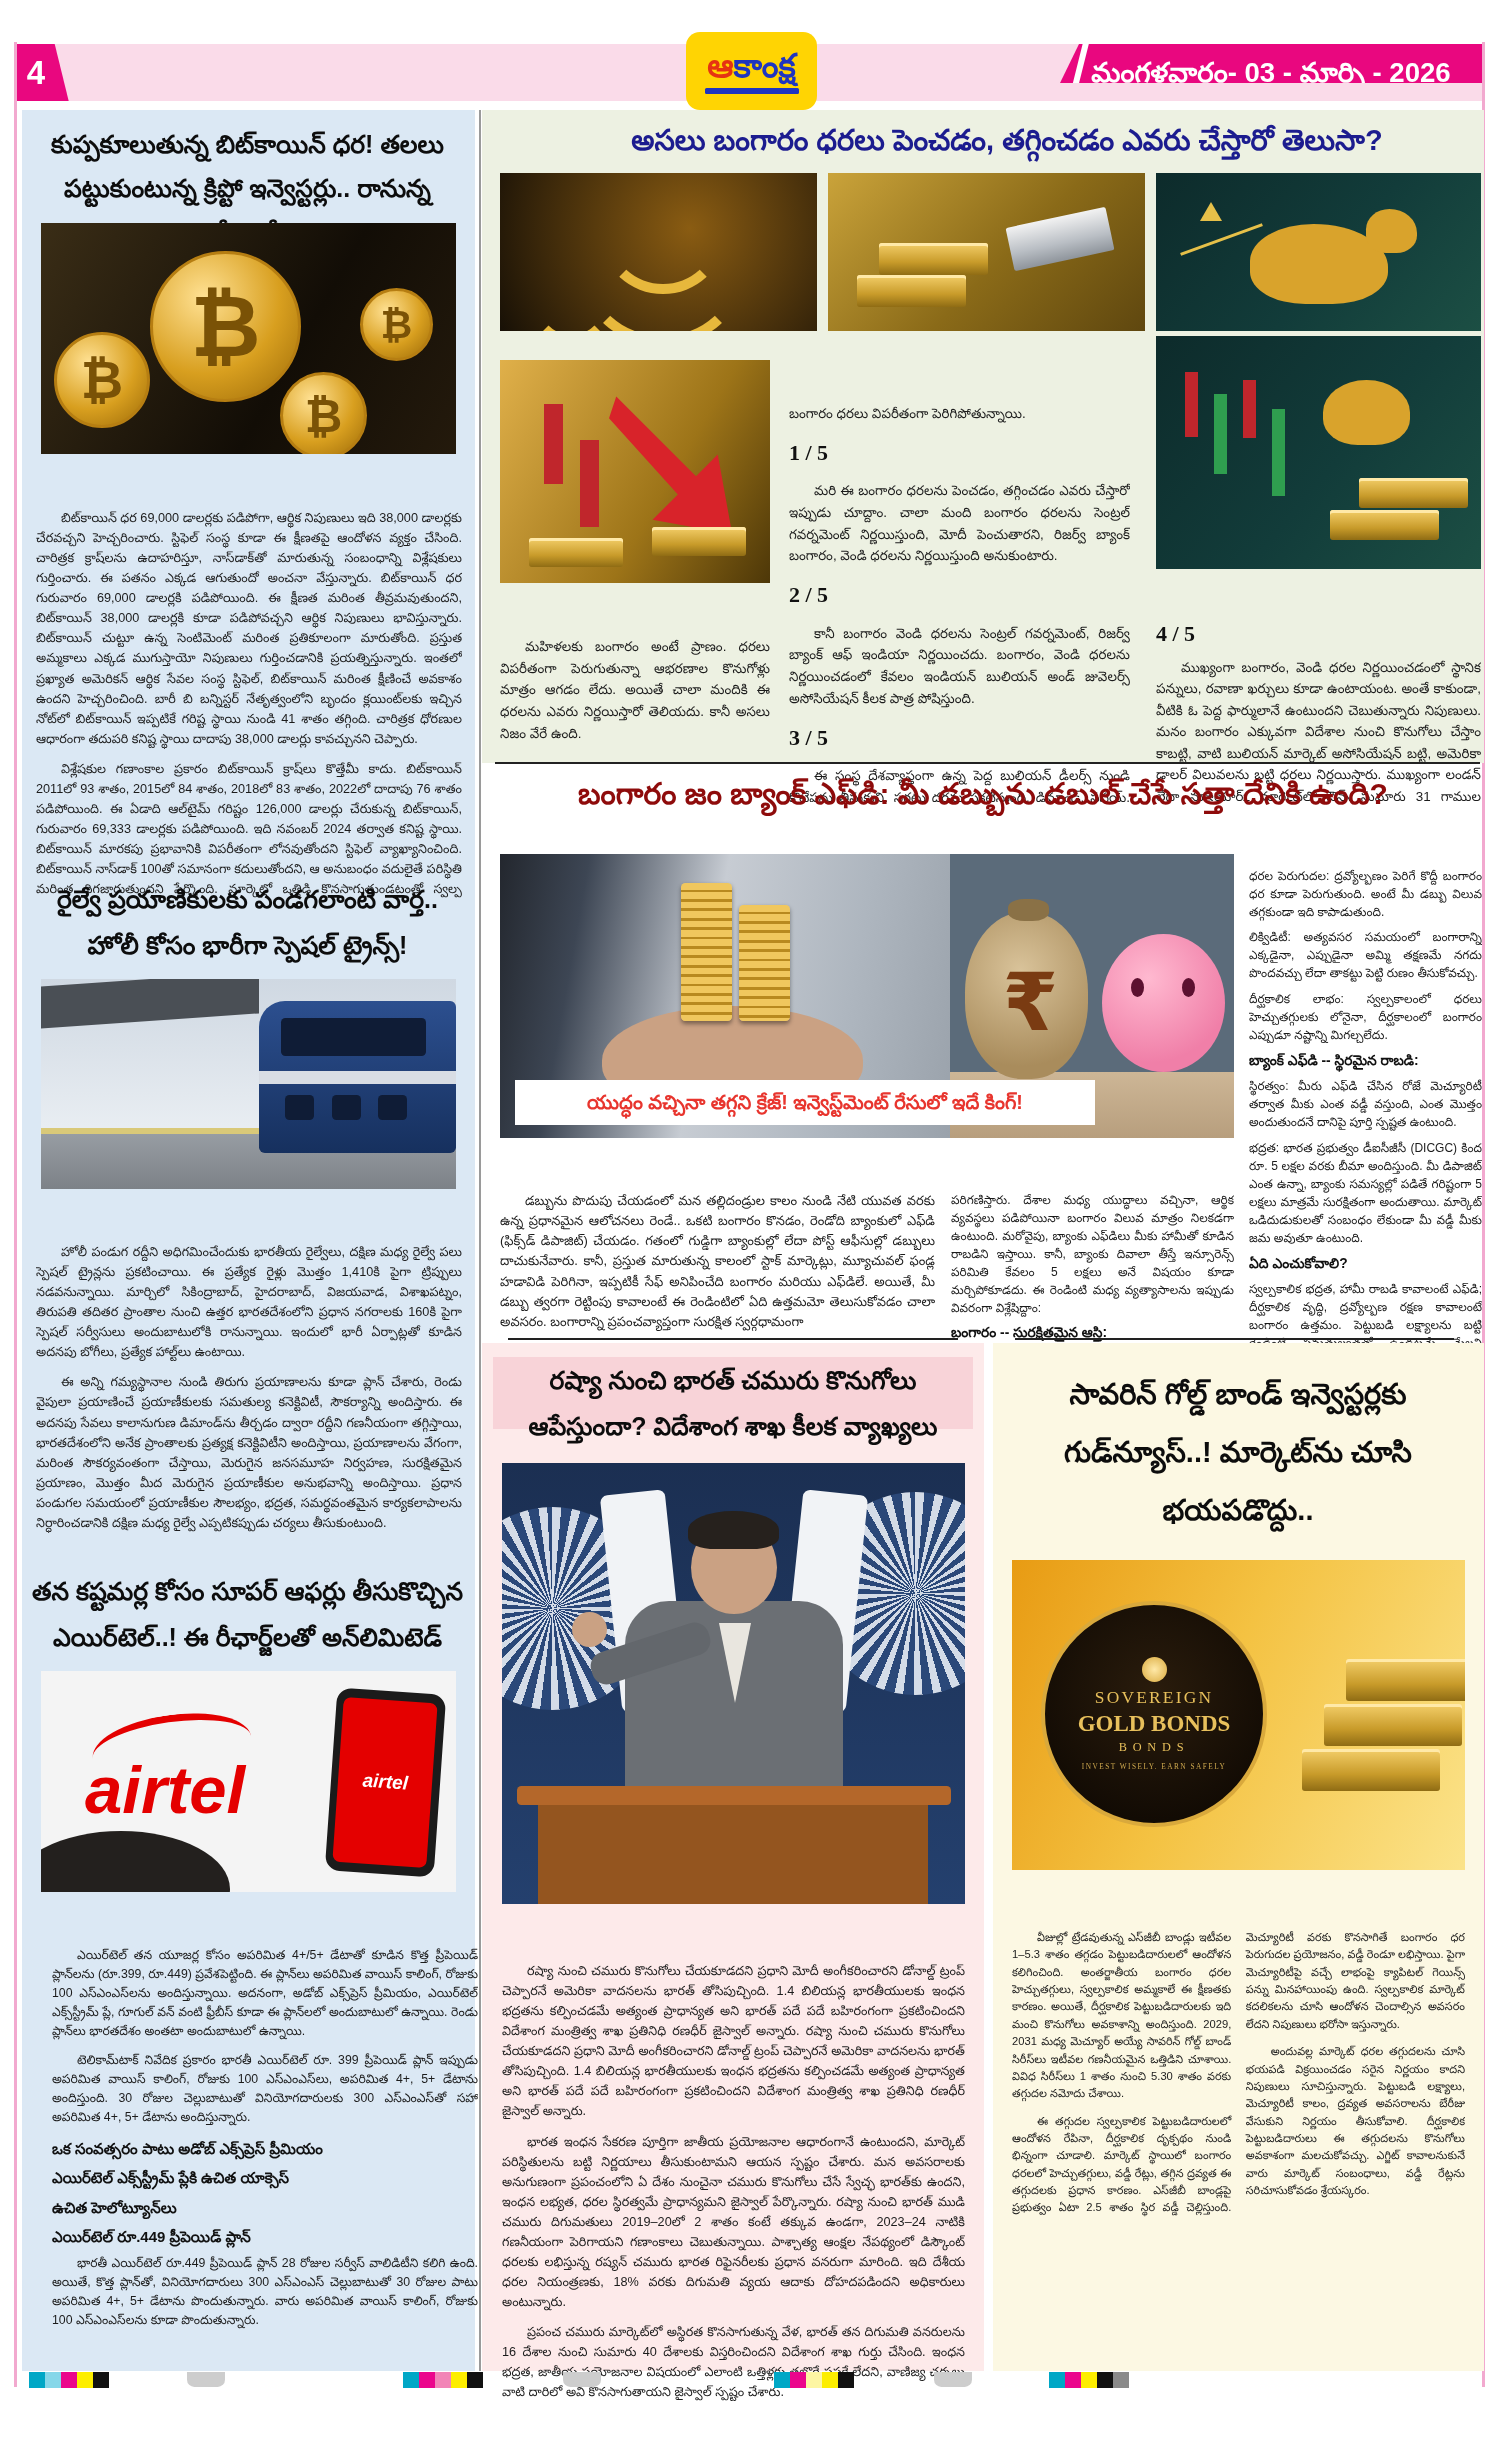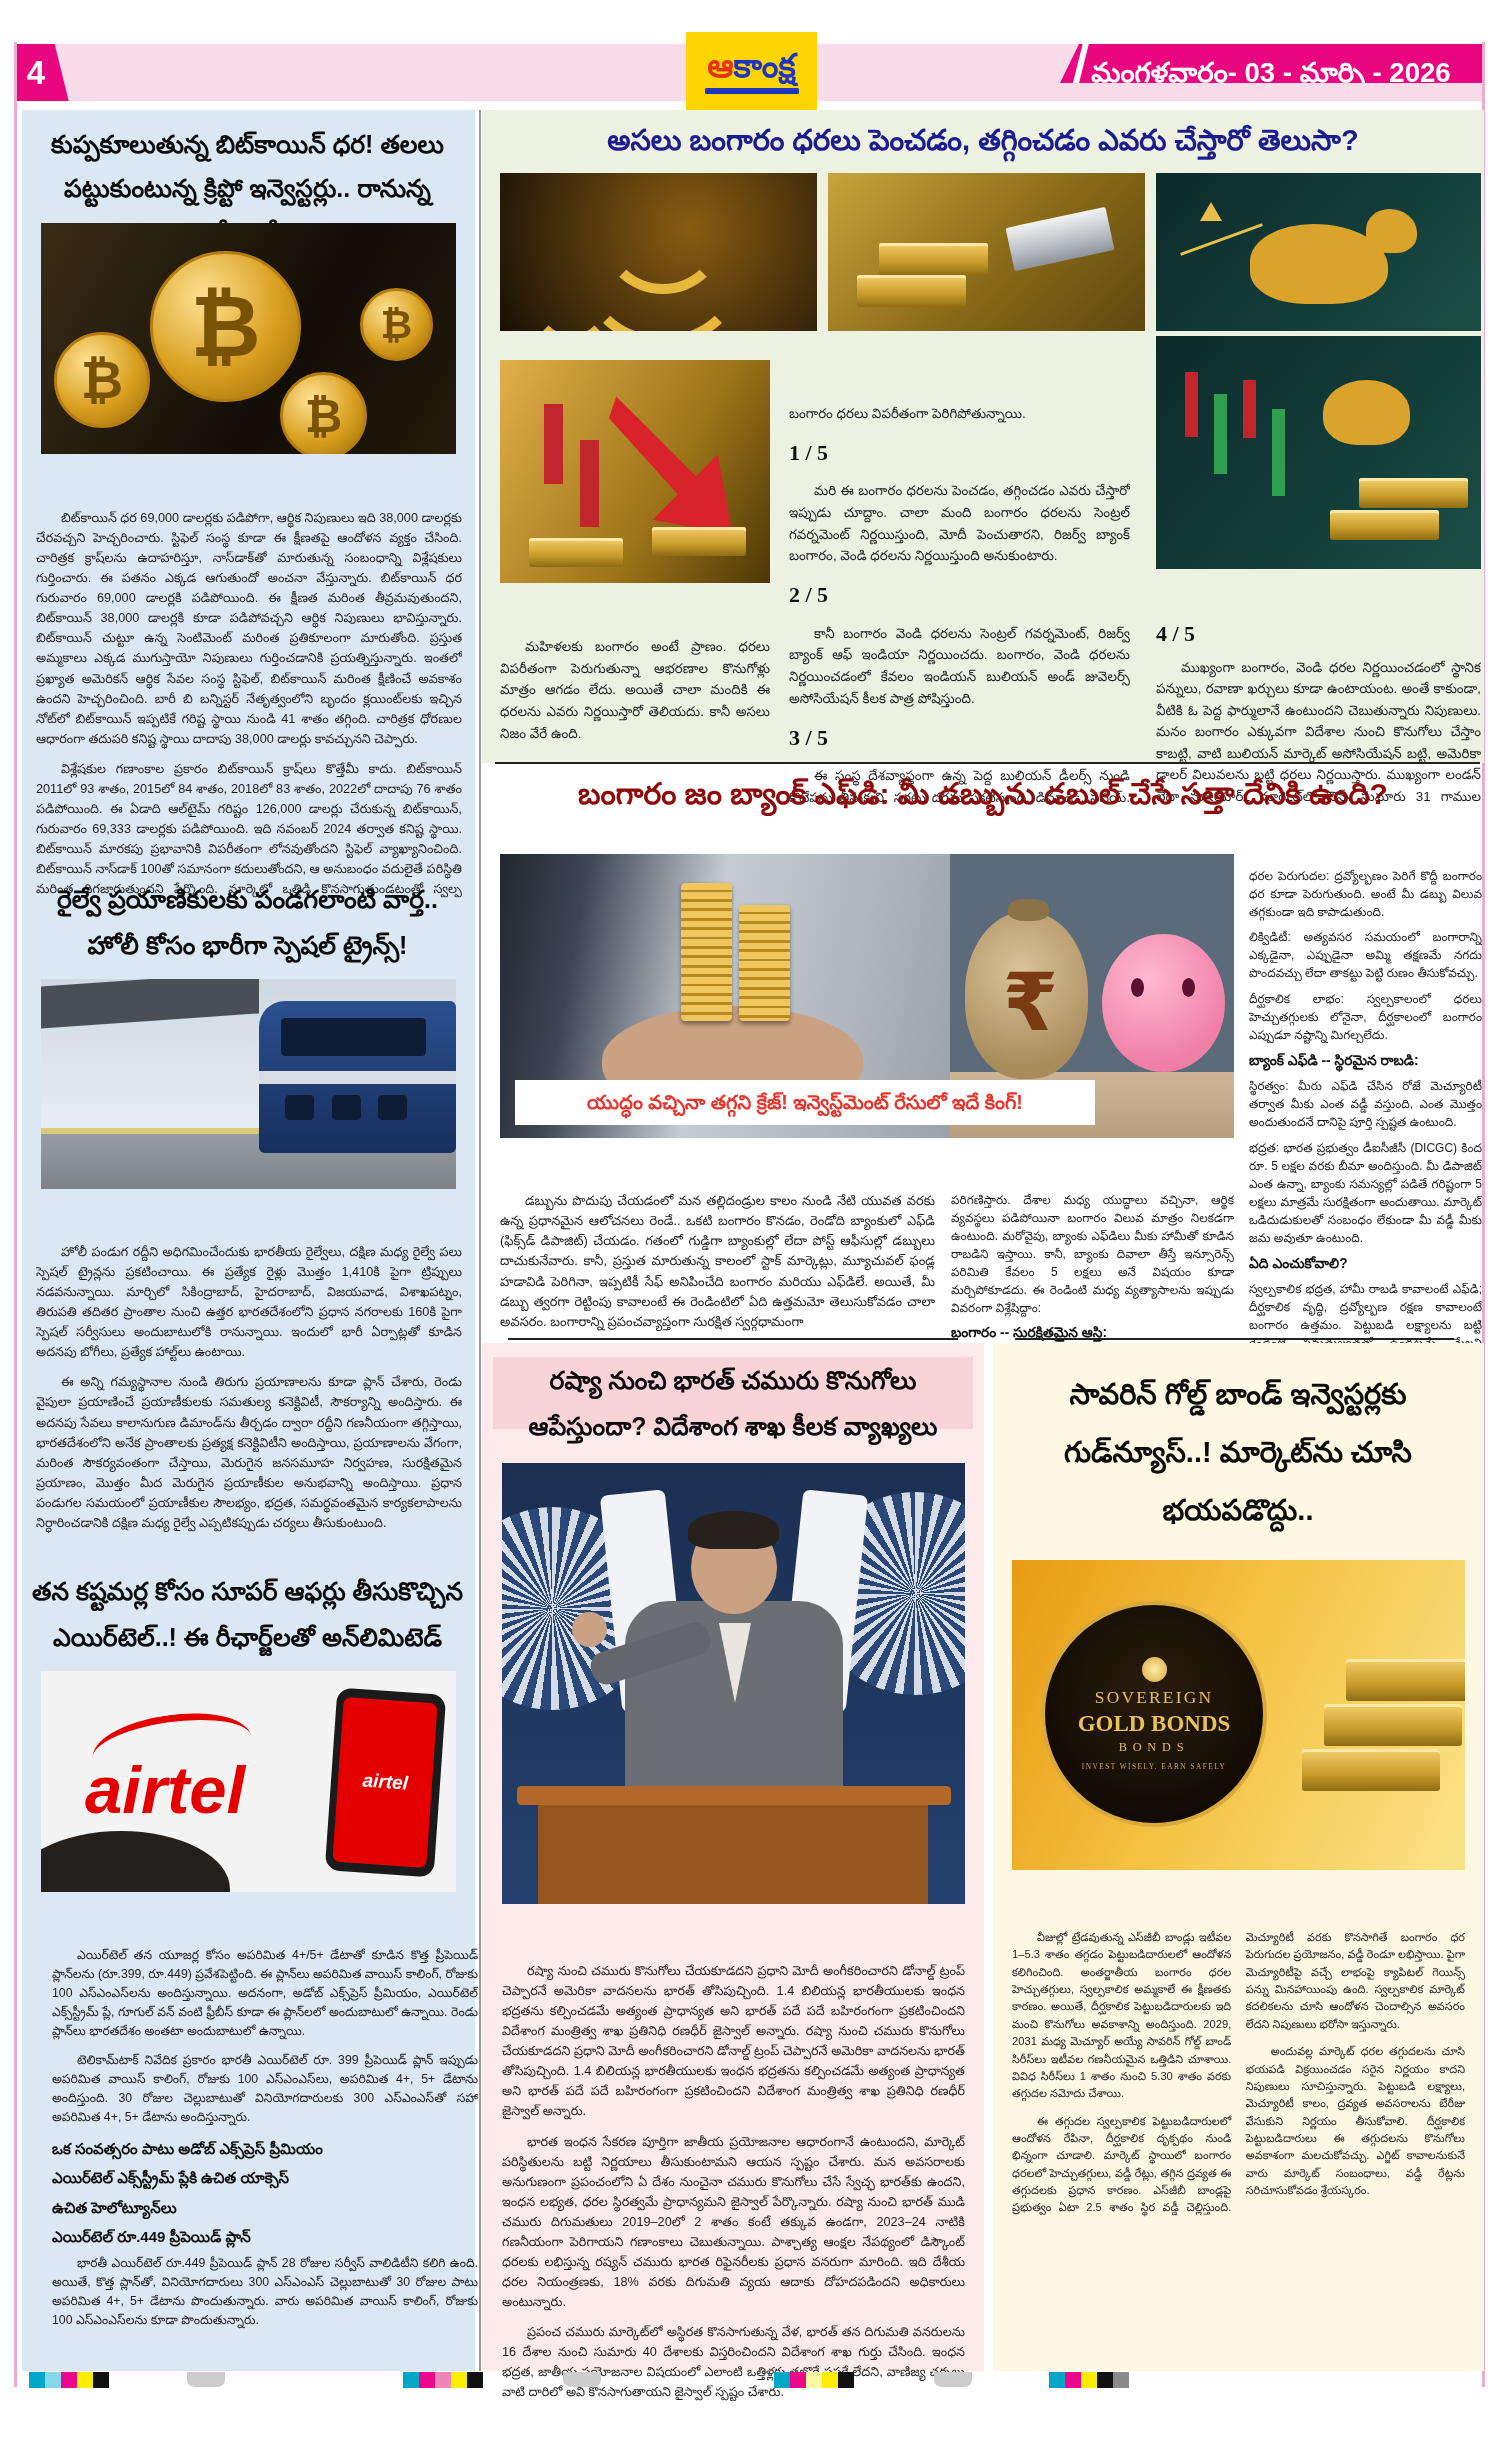--- a/index.html
+++ b/index.html
@@ -120,21 +120,21 @@
 <div id="page">
 
   <div class="abs edge" style="left:13.8px;top:42px;width:2.9px;height:2345px;"></div>
   <div class="abs edge" style="left:1482px;top:42px;width:2.9px;height:2345px;"></div>
   <div class="abs" style="left:479px;top:110px;width:1.5px;height:2261px;background:#9a9a9a;"></div>
 
   <div class="abs hdr-strip" style="left:16.7px;top:44px;width:1465px;height:57px;"></div>
   <div class="abs hdr-magenta page-num" style="left:16.7px;top:44px;width:52px;height:57px;">
     <span>4</span>
   </div>
-  <div class="abs logo-box" style="left:686px;top:32px;width:131px;height:78px;">
+  <div class="abs logo-box" style="left:686px;top:32px;width:131px;height:78px;border-radius:14px;">
     <div class="logo-text">ఆకాంక్ష</div>
     <div class="logo-bar"></div>
   </div>
   <div class="abs hdr-magenta date-box" style="left:1060px;top:44px;width:422px;height:39px;">
     <div class="slash"></div>
     <span>మంగళవారం- 03 - మార్చి - 2026</span>
   </div>
 
   <div class="abs left-panel" style="left:22px;top:110px;width:453px;height:2261px;"></div>
 
@@ -191,21 +191,21 @@
     <p class="indent">ఎయిర్‌టెల్ తన యూజర్ల కోసం అపరిమిత 4+/5+ డేటాతో కూడిన కొత్త ప్రీపెయిడ్ ప్లాన్‌లను (రూ.399, రూ.449) ప్రవేశపెట్టింది. ఈ ప్లాన్‌లు అపరిమిత వాయిస్ కాలింగ్, రోజుకు 100 ఎస్ఎంఎస్‌లను అందిస్తున్నాయి. అదనంగా, అడోబ్ ఎక్స్‌ప్రెస్ ప్రీమియం, ఎయిర్‌టెల్ ఎక్స్‌స్ట్రీమ్ ప్లే, గూగుల్ వన్ వంటి ఫ్రీబీస్ కూడా ఈ ప్లాన్‌లలో అందుబాటులో ఉన్నాయి. రెండు ప్లాన్‌లు భారతదేశం అంతటా అందుబాటులో ఉన్నాయి.</p>
     <p class="indent">టెలికామ్‌టాక్ నివేదిక ప్రకారం భారతీ ఎయిర్‌టెల్ రూ. 399 ప్రీపెయిడ్ ప్లాన్ ఇప్పుడు అపరిమిత వాయిస్ కాలింగ్, రోజుకు 100 ఎస్ఎంఎస్‌లు, అపరిమిత 4+, 5+ డేటాను అందిస్తుంది. 30 రోజుల చెల్లుబాటుతో వినియోగదారులకు 300 ఎస్ఎంఎస్‌తో సహా అపరిమిత 4+, 5+ డేటాను అందిస్తున్నారు.</p>
     <p class="subhead" style="font-size:15px;margin-bottom:5.8px;">ఒక సంవత్సరం పాటు అడోబ్ ఎక్స్‌ప్రెస్ ప్రీమియం</p>
     <p class="subhead" style="font-size:15px;margin-bottom:5.8px;">ఎయిర్‌టెల్ ఎక్స్‌స్ట్రీమ్ ప్లేకి ఉచిత యాక్సెస్</p>
     <p class="subhead" style="font-size:15px;margin-bottom:5.8px;">ఉచిత హెలోట్యూన్‌లు</p>
     <p class="subhead" style="font-size:15px;margin-bottom:5.8px;">ఎయిర్‌టెల్ రూ.449 ప్రీపెయిడ్ ప్లాన్</p>
     <p class="indent">భారతీ ఎయిర్‌టెల్ రూ.449 ప్రీపెయిడ్ ప్లాన్ 28 రోజుల సర్వీస్ వాలిడిటీని కలిగి ఉంది. అయితే, కొత్త ప్లాన్‌తో, వినియోగదారులు 300 ఎస్ఎంఎస్ చెల్లుబాటుతో 30 రోజుల పాటు అపరిమిత 4+, 5+ డేటాను పొందుతున్నారు. వారు అపరిమిత వాయిస్ కాలింగ్, రోజుకు 100 ఎస్ఎంఎస్‌లను కూడా పొందుతున్నారు.</p>
   </div>
 
   <div class="abs gold-panel" style="left:482px;top:110px;width:1002px;height:653px;"></div>
-  <div class="abs hl center gold-hl" style="left:500px;top:120px;width:966px;font-size:29px;line-height:1.4;">అసలు బంగారం ధరలు పెంచడం, తగ్గించడం ఎవరు చేస్తారో తెలుసా?</div>
+  <div class="abs hl center gold-hl" style="left:524px;top:120px;width:966px;font-size:29px;line-height:1.4;">అసలు బంగారం ధరలు పెంచడం, తగ్గించడం ఎవరు చేస్తారో తెలుసా?</div>
 
   <div class="abs photo jewel-photo" style="left:500px;top:173px;width:317px;height:158px;">
     <div class="abs jewel-arc" style="left:80px;top:22px;width:145px;height:131px;"></div>
     <div class="abs jewel-arc" style="left:102px;top:7.3px;width:102px;height:94px;"></div>
     <div class="abs jewel-arc" style="left:29px;top:87px;width:65px;height:65px;"></div>
   </div>
   <div class="abs photo bars-photo" style="left:828px;top:173px;width:317px;height:158px;">
     <div class="abs gold-bar" style="left:29px;top:102px;width:109px;height:32px;"></div>
     <div class="abs gold-bar" style="left:51px;top:70px;width:109px;height:32px;"></div>
     <div class="abs silver-bar" style="left:181px;top:44px;width:102px;height:44px;transform:rotate(-12deg);"></div>

